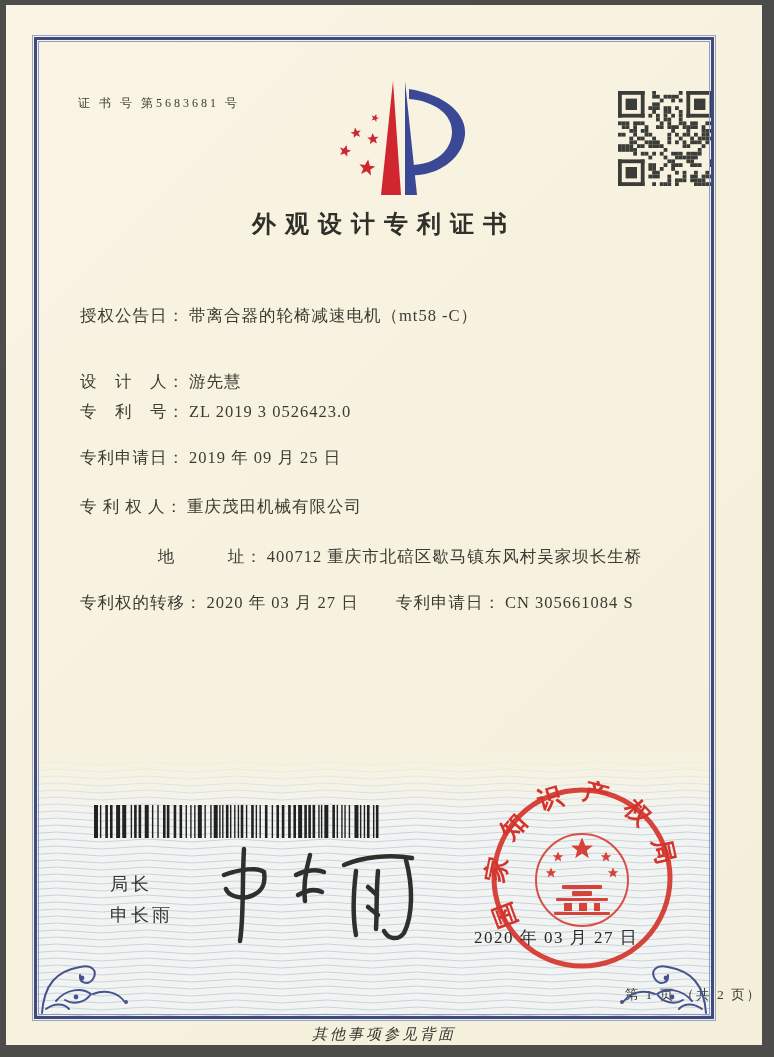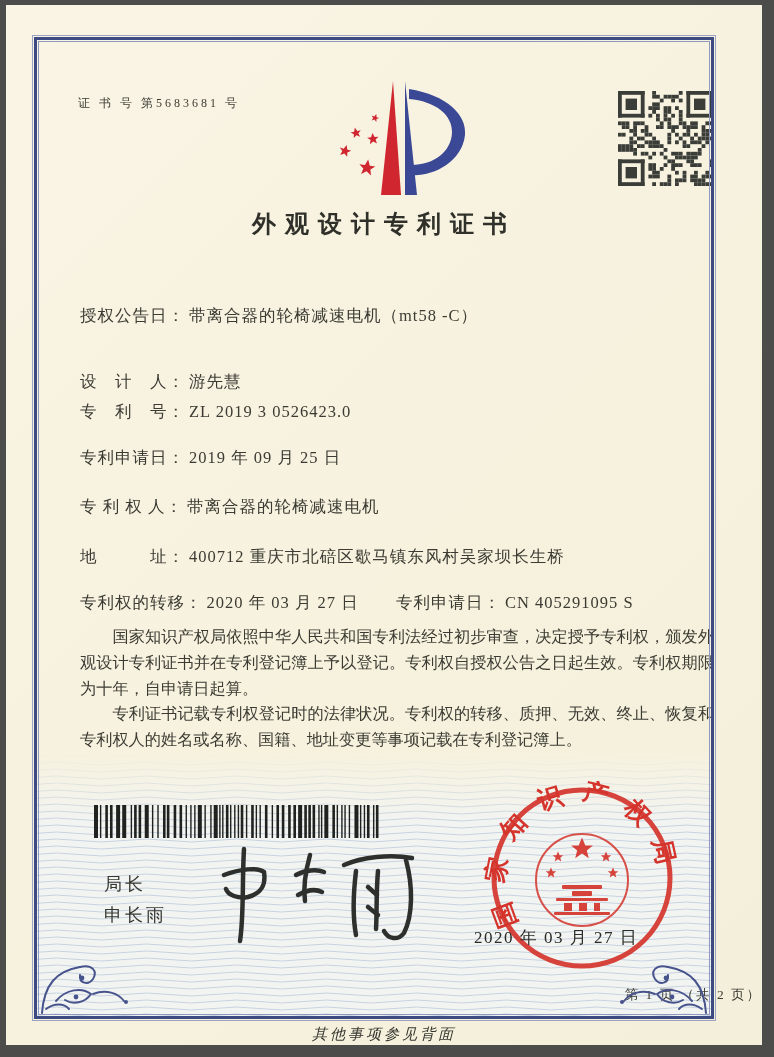--- a/index.html
+++ b/index.html
@@ -27,21 +27,21 @@
   .body-text { position:absolute; left:74px; top:620px; width:634px; font-size:16.2px;
                line-height:25.8px; color:#3b3b33; text-align:justify; }
   .body-text p { text-indent:2em; }
 
   .wave-panel { position:absolute; left:28px; top:748px; width:680px; height:266px;
                 background:#f2f4f2; }
   .wave-fade { position:absolute; left:0; top:0; width:100%; height:70px;
                background:linear-gradient(#f7f2de,rgba(247,242,222,0)); }
 
   .barcode { position:absolute; left:88px; top:800px; }
-  .director { position:absolute; left:98px; top:864px; font-size:18px; color:#35362f;
+  .director { position:absolute; left:104px; top:864px; font-size:18px; color:#35362f;
               letter-spacing:3px; line-height:31px; }
   .signature { position:absolute; left:198px; top:836px; }
   .seal { position:absolute; left:460px; top:776px; }
   .seal-date { position:absolute; left:468px; top:921px; font-size:17px; color:#2a2b26;
                letter-spacing:1.5px; z-index:4; }
   .page-info { position:absolute; left:0; top:981px; width:100%; text-align:right;
                font-size:13.5px; color:#3b3b33; letter-spacing:2px; }
   .back-note { position:absolute; left:0; top:1020px; width:100%; text-align:center;
                font-size:15px; font-style:italic; color:#35362f; letter-spacing:3px; }
   .flourish { position:absolute; bottom:2px; z-index:6; }
@@ -306,36 +306,32 @@
   <div class="row" style="top:366px;">
     <span>设　计　人：</span><span class="val">游先慧</span>
   </div>
   <div class="row" style="top:396px;">
     <span>专　利　号：</span><span class="val">ZL 2019 3 0526423.0</span>
   </div>
   <div class="row" style="top:442px;">
     <span>专利申请日：</span><span class="val">2019 年 09 月 25 日</span>
   </div>
   <div class="row" style="top:491px;">
-    <span>专 利 权 人：</span><span class="val">带离合器的轮椅减速电机</span>
-  </div>
-  <div class="row" style="top:541px;">
+    <span>专 利 权 人：</span><span class="val">重庆茂田机械有限公司</span>
+  </div>
+  <div class="row" style="top:541px;text-align:center;">
     <span>地　　　址：</span><span class="val">400712 重庆市北碚区歇马镇东风村吴家坝长生桥</span>
   </div>
   <div class="row" style="top:587px;">
     <span>专利权的转移：</span><span class="val">2020 年 03 月 27 日</span>
     <span class="grant-no">
-      <span>专利申请日：</span><span class="val">CN 405291095 S</span>
+      <span>专利申请日：</span><span class="val">CN 305661084 S</span>
     </span>
   </div>
 
-  <div class="body-text">
-    <p>国家知识产权局依照中华人民共和国专利法经过初步审查，决定授予专利权，颁发外观设计专利证书并在专利登记簿上予以登记。专利权自授权公告之日起生效。专利权期限为十年，自申请日起算。</p>
-    <p>专利证书记载专利权登记时的法律状况。专利权的转移、质押、无效、终止、恢复和专利权人的姓名或名称、国籍、地址变更等事项记载在专利登记簿上。</p>
-  </div>
 
   <svg class="barcode" width="292" height="34" id="barcode">
       <rect x="0" y="0" width="4" height="33" fill="#20221f"></rect>
       <rect x="5.9375138763047355" y="0" width="1.4" height="33" fill="#20221f"></rect>
       <rect x="11.299761368473881" y="0" width="2.6" height="33" fill="#20221f"></rect>
       <rect x="15.974570085655232" y="0" width="2.6" height="33" fill="#20221f"></rect>
       <rect x="22.107077053332272" y="0" width="4" height="33" fill="#20221f"></rect>
       <rect x="28.218701032371587" y="0" width="4" height="33" fill="#20221f"></rect>
       <rect x="36.67169330626339" y="0" width="1.4" height="33" fill="#20221f"></rect>
       <rect x="40.09696970530644" y="0" width="2.6" height="33" fill="#20221f"></rect>

